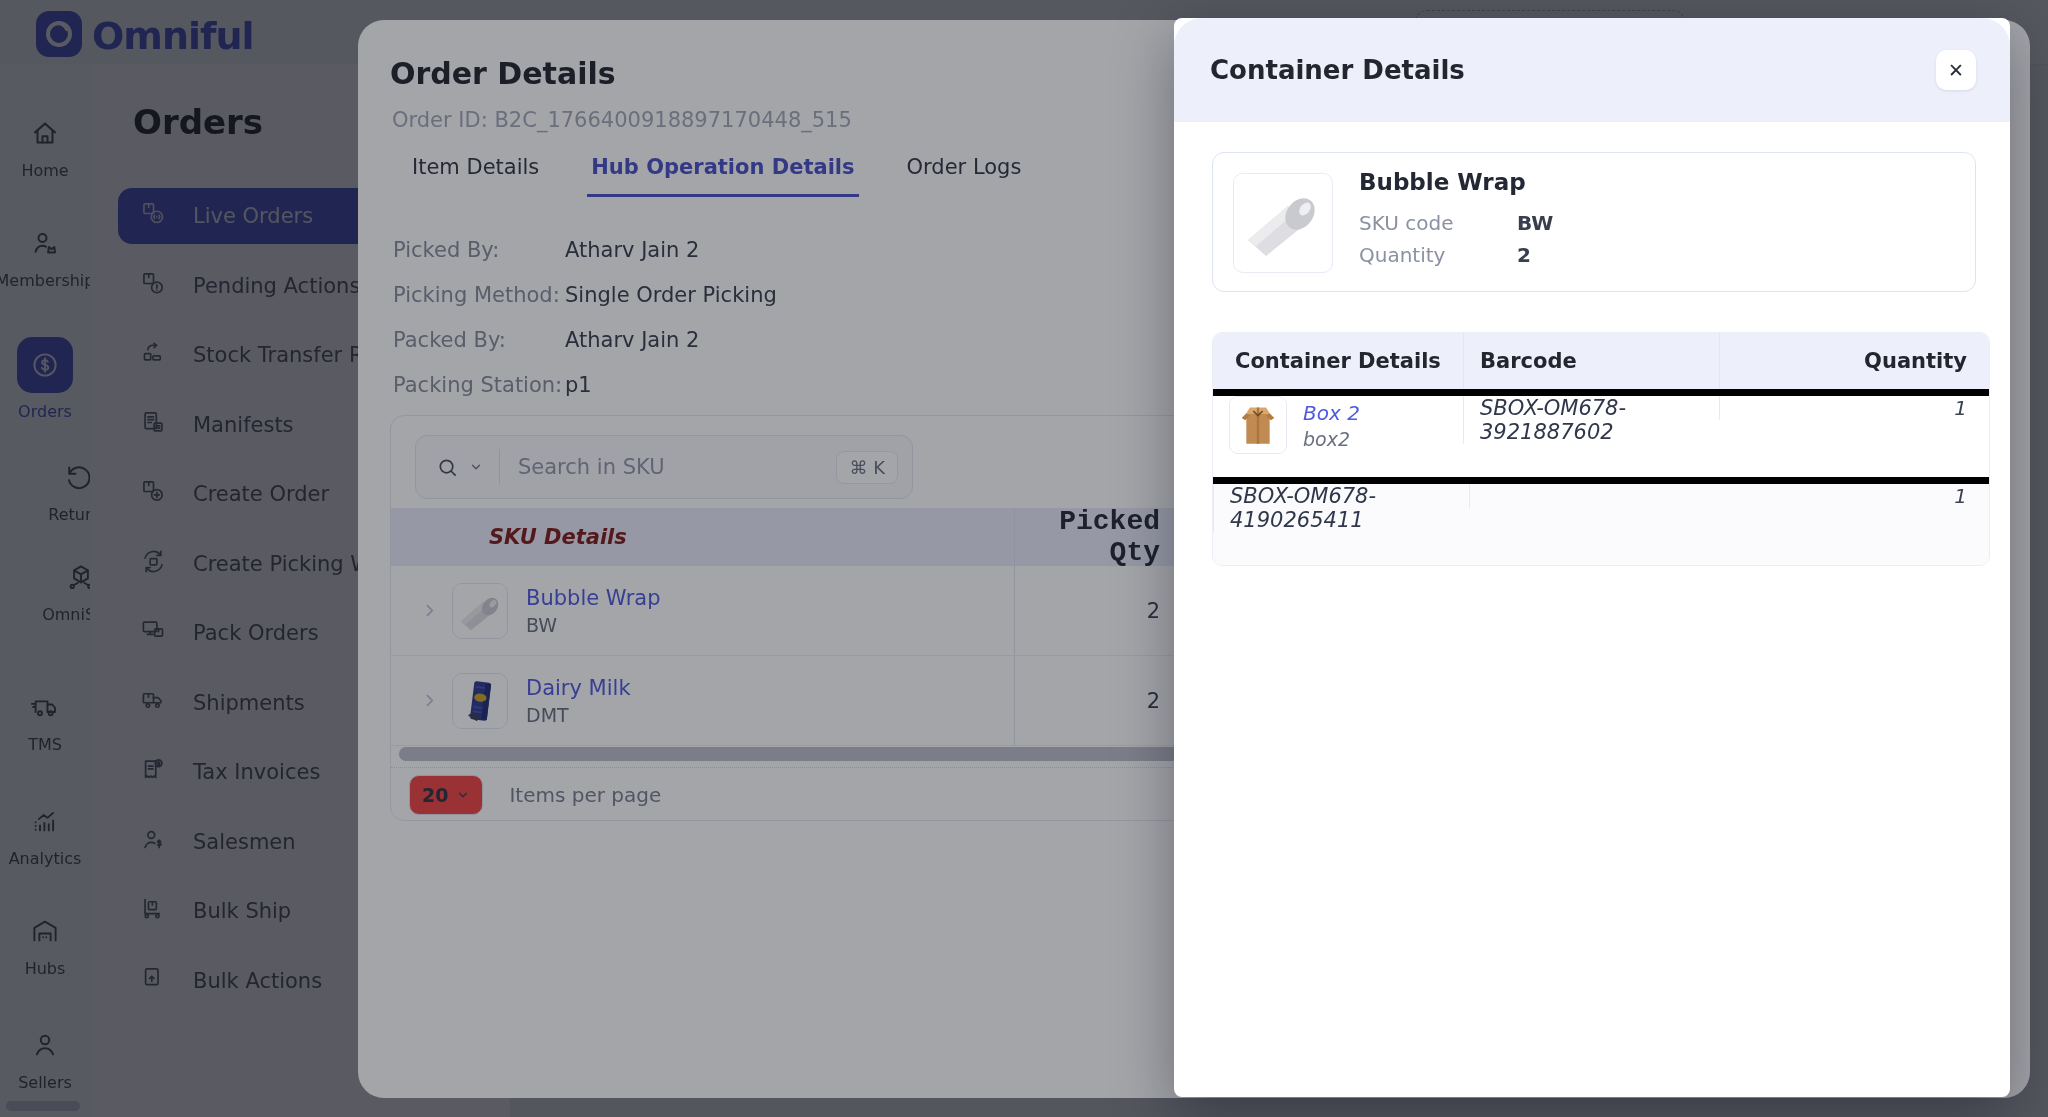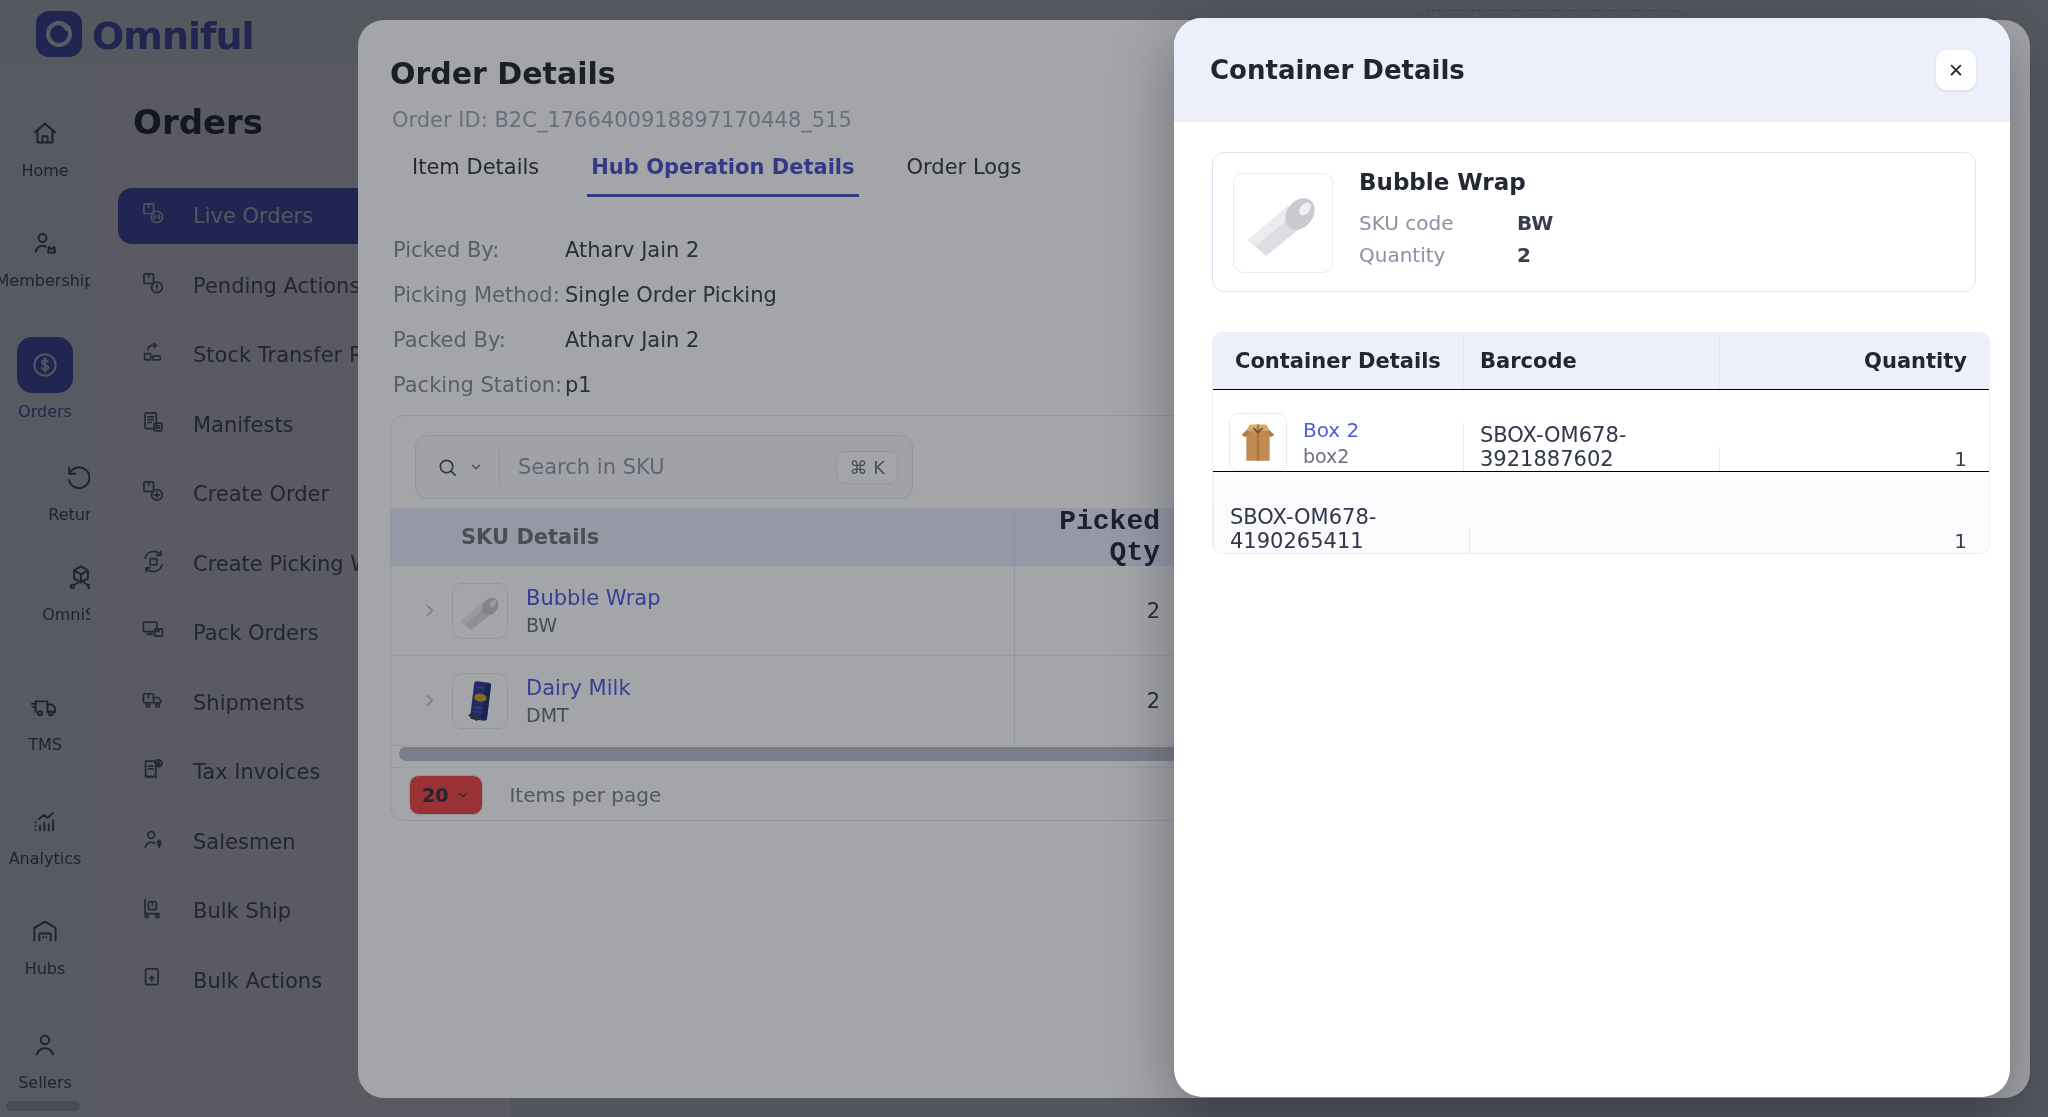--- a/index.html
+++ b/index.html
@@ -50,62 +50,62 @@
   .searchbar{position:absolute;left:24px;top:19px;width:498px;height:64px;border:1px solid #E4E6EF;background:#FBFBFD;
     border-radius:12px;display:flex;align-items:center;box-sizing:border-box;padding:0 14px 0 20px;}
   .searchbar svg.mag{width:23px;height:23px;color:#4A4F5E;}
   .searchbar svg.chev{width:14px;height:14px;color:#6A7080;margin-left:10px;}
   .s-div{width:1px;height:36px;background:#E2E4EC;margin:0 16px 0 16px;}
   .s-input{border:none;outline:none;background:transparent;font-size:21px;color:#3B4150;flex:1;min-width:0;font-family:inherit;}
   .s-input::placeholder{color:#9298A8;}
   .kbd{font-size:18px;color:#6D7382;background:#FFFFFF;border:1px solid #E7E9F0;border-radius:8px;padding:5px 12px;white-space:nowrap;}
 
   .thead{position:absolute;left:0;top:92px;width:100%;height:58px;background:#E9ECF8;display:flex;align-items:center;box-sizing:border-box;}
-  .c-sku{width:623px;box-sizing:border-box;padding-left:70px;font-size:21px;font-weight:600;color:#737373;}
+  .c-sku{width:623px;box-sizing:border-box;padding-left:98px;font-size:21px;font-weight:600;color:#7f1d1d;font-style:italic;}
   .c-qty{width:170px;box-sizing:border-box;padding-right:24px;text-align:right;font-size:28px;font-weight:600;color:#272B38;border-left:1px solid #DFE2EE;height:100%;display:flex;align-items:center;justify-content:flex-end;font-family:Liberation Mono, monospace;}
   .trow{position:absolute;left:0;width:100%;height:90px;display:flex;align-items:stretch;border-bottom:1px solid #EEEFF5;box-sizing:border-box;}
   .t-skucell{width:623px;display:flex;align-items:center;box-sizing:border-box;padding-left:30px;gap:0;}
   .rowchev{color:#BCC1D6;width:17px;height:17px;margin-right:14px;}
   .thumb{width:54px;height:54px;border:1px solid #E4E6F0;border-radius:10px;background:#fff;overflow:hidden;flex:0 0 auto;}
   .t-names{margin-left:18px;display:flex;flex-direction:column;gap:4px;}
   .t-link{font-size:21px;color:#4F5BDE;font-weight:500;}
   .t-code{font-size:19px;color:#6A7080;}
   .t-qtycell{width:170px;border-left:1px solid #E0E3EE;display:flex;align-items:center;justify-content:flex-end;
     padding-right:24px;box-sizing:border-box;font-size:21px;color:#3A4051;}
   .hscroll{position:absolute;left:8px;top:331px;width:1590px;height:14px;border-radius:7px;background:#F0F1F5;}
   .hthumb{position:absolute;left:0;top:0;width:780px;height:14px;border-radius:7px;background:#BDBFCA;}
   .pagerow{position:absolute;left:0;top:351px;width:100%;height:54px;border-top:1px dotted #D8DAE4;display:flex;align-items:center;box-sizing:border-box;padding-left:18px;}
   .psize{display:flex;align-items:center;gap:8px;background:#ef4444;border:1px solid #E2E4EC;border-radius:10px;
     padding:8px 12px;font-size:19px;font-weight:600;color:#2E3340;}
   .psize svg{width:14px;height:14px;color:#3A4051;}
   .plabel{margin-left:26px;font-size:20px;color:#7A8090;}
 
   
-  .panel{left:1174px;top:18px;width:836px;height:1079px;background:#FFFFFF;border-radius:28px;z-index:40;
+  .panel{left:1174px;top:18px;width:836px;height:1079px;background:#FFFFFF;border-radius:8px;z-index:40;
     box-shadow:0 18px 60px rgba(10,12,25,.35);}
   .p-header{position:absolute;left:0;top:0;width:100%;height:104px;background:#EDEFFB;border-radius:28px 28px 0 0;
     display:flex;align-items:center;justify-content:space-between;box-sizing:border-box;padding:0 34px 0 36px;}
   .p-title{font-size:26px;font-weight:600;color:#23262F;}
   .p-close{width:40px;height:40px;background:#FFFFFF;border-radius:10px;display:flex;align-items:center;justify-content:center;
     font-size:19px;color:#2A2E3A;box-shadow:0 1px 3px rgba(20,24,40,.10);}
 
   .sku-card{position:absolute;left:38px;top:134px;width:764px;height:140px;border:1px solid #DFE3F6;border-radius:12px;box-sizing:border-box;}
   .sku-img{position:absolute;left:20px;top:20px;width:98px;height:98px;border:1px solid #E8EAF4;border-radius:10px;overflow:hidden;background:#fff;}
   .sku-name{position:absolute;left:146px;top:16px;font-size:23px;font-weight:600;color:#242834;}
   .sku-row{position:absolute;left:146px;display:flex;font-size:20px;}
   .sku-lab{width:158px;color:#8B91A3;}
   .sku-val{color:#383E4E;font-weight:600;}
 
   .ptable{position:absolute;left:38px;top:314px;width:778px;border:1px solid #ECEEF6;border-radius:10px;overflow:hidden;box-sizing:border-box;}
   .p-thead{display:flex;height:56px;background:#EDEFFB;align-items:center;}
   .pc1{width:250px;box-sizing:border-box;padding-left:22px;}
   .pc2{width:256px;box-sizing:border-box;padding-left:16px;border-left:1px solid #E4E7F2;height:100%;display:flex;align-items:center;}
   .pc3{flex:1;box-sizing:border-box;padding-right:22px;border-left:1px solid #E4E7F2;height:100%;display:flex;align-items:center;justify-content:flex-end;}
   .phdr{font-size:21px;font-weight:600;color:#23262F;}
-  .p-trow{display:flex;height:81px;align-items:flex-end;border-top:1px solid #000000;}
+  .p-trow{display:flex;height:81px;align-items:flex-start;border-top:7px solid #000000;font-style:italic;}
   .p-trow.alt{background:#FBFBFD;}
   .p-c1{width:250px;display:flex;align-items:center;box-sizing:border-box;padding-left:16px;gap:16px;}
   .p-c2{width:256px;box-sizing:border-box;padding-left:16px;border-left:1px solid #E8EAF3;display:flex;align-items:center;font-size:21px;color:#31374A;}
   .p-c3{flex:1;border-left:1px solid #E8EAF3;display:flex;align-items:center;justify-content:flex-end;box-sizing:border-box;padding-right:22px;font-size:20px;color:#3A4151;}
   .pthumb{width:56px;height:56px;border:1px solid #E6E8F2;border-radius:9px;background:#fff;overflow:hidden;flex:0 0 auto;}
   .p-link{font-size:20px;color:#4F5BDE;font-weight:500;}
   .p-code{font-size:19px;color:#6A7080;margin-top:3px;}
 </style>
 </head>
 <body>

